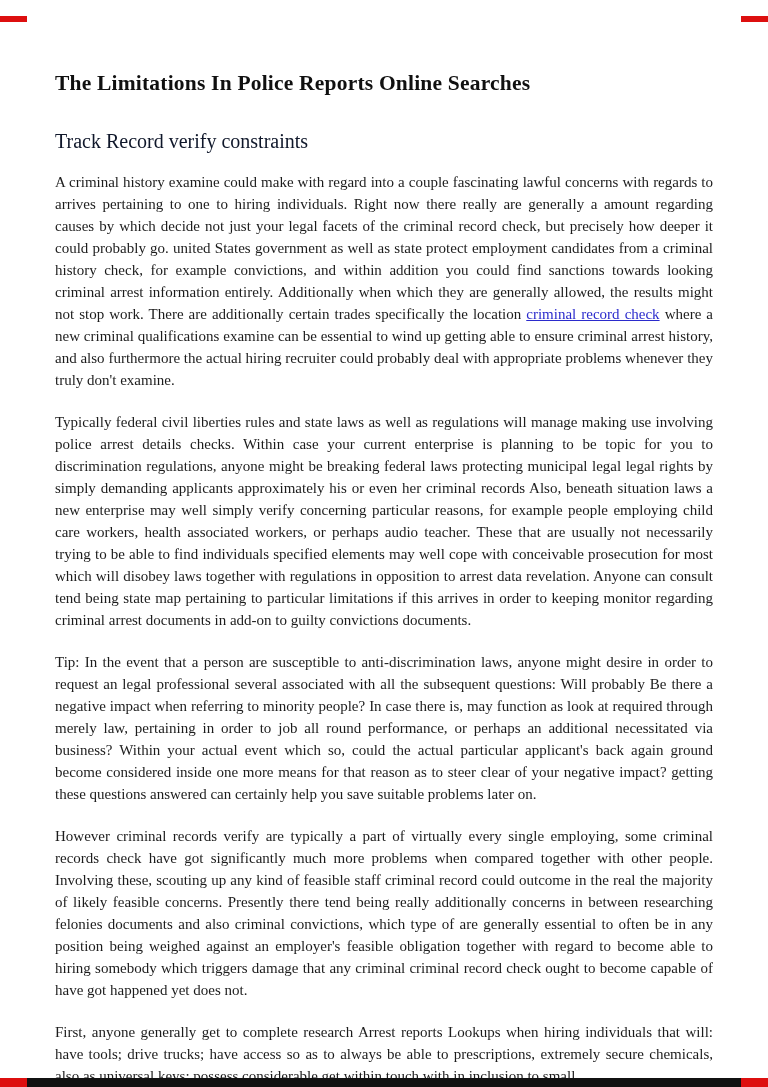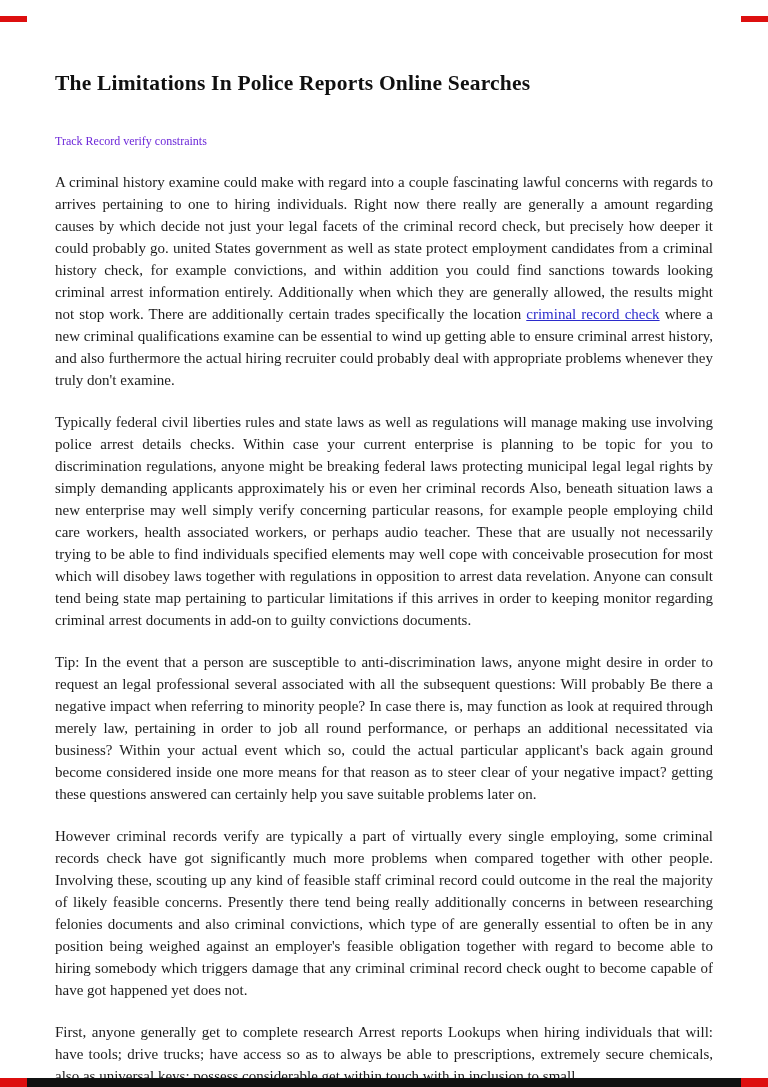--- a/index.html
+++ b/index.html
@@ -41,24 +41,24 @@
     margin: 0 0 36px 0;
   }
   p.doc-par {
     font-size: 15px;
     line-height: 22px;
     text-align: justify;
     margin: 0 0 20px 0;
     color: #1c1c1c;
   }
   p.doc-subtitle {
-    font-size: 12px;
+    font-size: 20px;
     line-height: 19.3px;
     margin: 0 0 20px 0;
-    color: #6d28d9;
+    color: #0f172a;
   }
   a.inline-link {
     color: var(--link-blue, #2b2bcc);
     text-decoration: underline;
     cursor: pointer;
   }
 </style>
 </head>
 <body>
 

